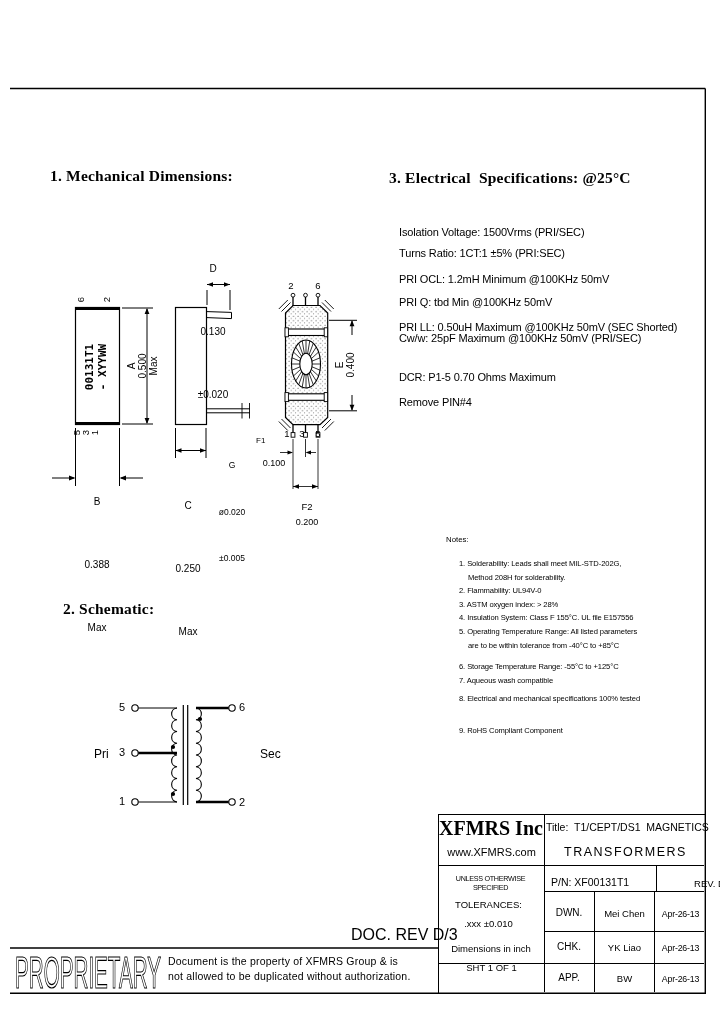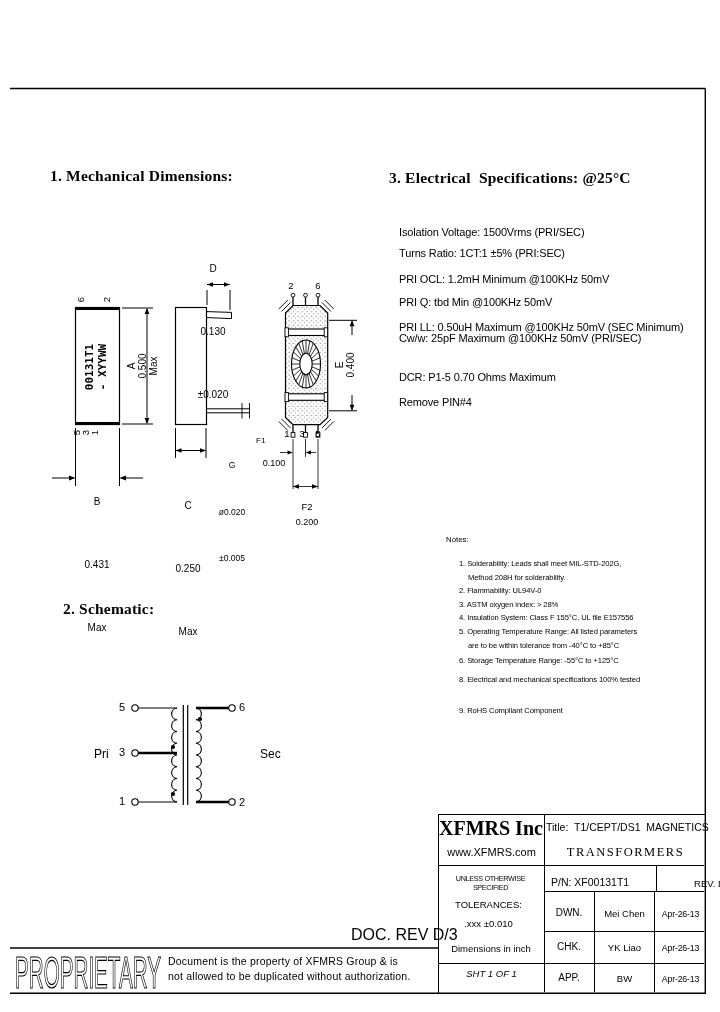--- a/index.html
+++ b/index.html
@@ -6,21 +6,21 @@
   .sheet{position:relative;width:720px;height:1012px;background:#ffffff;color:#000;
          font-family:"Liberation Sans",sans-serif;overflow:hidden;}
   svg.overlay{position:absolute;left:0;top:0;}
   .heading{position:absolute;font-family:"Liberation Serif",serif;font-weight:bold;
            font-size:15.5px;letter-spacing:.2px;white-space:pre;text-align:center;}
   .el{position:absolute;left:399px;font-size:11px;letter-spacing:-.15px;white-space:pre;}
   .notes-head{position:absolute;left:446px;top:535px;font-size:7.8px;}
   .notes{position:absolute;left:459px;top:557px;width:255px;font-size:7.6px;
          line-height:13.6px;letter-spacing:-.1px;}
   .notes .cont{padding-left:9px;}
-  .notes .mt4{margin-top:2px;} .notes .mt5{margin-top:5px;} .notes .mt2{margin-top:18px;}
+  .notes .mt4{margin-top:8px;} .notes .mt5{margin-top:5px;} .notes .mt2{margin-top:18px;}
   .lbl{position:absolute;font-size:10px;text-align:center;white-space:pre;line-height:normal;}
   .rot{transform:rotate(-90deg);}
   .dim3{line-height:21px;width:50px;}
   .dimG{line-height:15.5px;width:48px;font-size:8.5px;}
   .pin{font-size:9.5px;width:12px;}
   .marking{position:absolute;left:41px;top:354px;width:110px;height:26px;
            transform:rotate(-90deg);text-align:center;
            font-family:"DejaVu Sans Mono",monospace;font-size:11px;font-weight:bold;
            line-height:13px;letter-spacing:0;}
   .dimA{position:absolute;left:88px;top:349px;width:110px;height:34px;transform:rotate(-90deg);
@@ -32,27 +32,27 @@
   
   .tblock{position:absolute;left:438px;top:814px;width:268px;height:180px;
           border:1.4px solid #000;box-sizing:border-box;}
   .tblock .hline,.tblock .vline{position:absolute;background:#000;}
   .tb-company{position:absolute;left:0;top:2px;width:105px;text-align:left;
               font-family:"Liberation Serif",serif;font-weight:bold;font-size:20px;}
   .tb-web{position:absolute;left:0;top:31px;width:105px;text-align:center;font-size:11px;}
   .tb-title1{position:absolute;left:107px;top:6px;width:129px;text-align:center;
              font-size:10.5px;white-space:pre;}
   .tb-title2{position:absolute;left:107px;top:30px;width:159px;text-align:center;
-             font-size:12.5px;letter-spacing:1.5px;font-family:Liberation Serif, serif;}
+             font-size:12.5px;letter-spacing:1.5px;}
   .tb-unless{position:absolute;left:0;top:59px;width:103px;text-align:center;
              font-size:7.2px;letter-spacing:-.3px;}
   .tb-tol{position:absolute;left:2px;top:84px;width:95px;text-align:center;font-size:9.5px;}
   .tb-tolv{position:absolute;left:2px;top:103px;width:95px;text-align:center;font-size:9.5px;}
   .tb-dimin{position:absolute;left:1px;top:128px;width:102px;text-align:center;font-size:9.5px;}
-  .tb-sheet{position:absolute;left:0;top:153px;width:105px;text-align:center;font-size:9.5px;font-style:italic;}
+  .tb-sheet{position:absolute;left:0;top:147px;width:105px;text-align:center;font-size:9.5px;}
   .tb-pn{position:absolute;left:112px;top:61px;font-size:10.5px;}
   .tb-rev{position:absolute;left:217px;top:63px;width:51px;text-align:center;font-size:9.5px;padding-left:28px;}
   .tb-role{position:absolute;left:105px;width:50px;text-align:center;font-size:10px;}
   .tb-nm{position:absolute;left:156px;width:59px;text-align:center;font-size:9.5px;}
   .tb-dt{position:absolute;left:215px;width:53px;text-align:center;font-size:8.8px;letter-spacing:-.2px;}
   .docrev{position:absolute;left:351px;top:926px;font-size:16px;}
   .prop-lines{position:absolute;left:168px;top:954px;font-size:10.5px;line-height:14.5px;
               letter-spacing:.2px;white-space:pre;}
 </style>
 </head>
@@ -225,56 +225,57 @@
   </svg>
 
   <div class="heading" style="left:50px;top:167px;">1. Mechanical Dimensions:</div>
   <div class="heading" style="left:389px;top:169px;">3. Electrical  Specifications: @25°C</div>
   <div class="heading" style="left:63px;top:600px;">2. Schematic:</div>
 
   <div class="el" style="top:226px;">Isolation Voltage: 1500Vrms (PRI/SEC)</div>
   <div class="el" style="top:247px;">Turns Ratio: 1CT:1 ±5% (PRI:SEC)</div>
   <div class="el" style="top:273px;">PRI OCL: 1.2mH Minimum @100KHz 50mV</div>
   <div class="el" style="top:296px;">PRI Q: tbd Min @100KHz 50mV</div>
-  <div class="el" style="top:321px;">PRI LL: 0.50uH Maximum @100KHz 50mV (SEC Minimum)</div>
+  <div class="el" style="top:321px;">PRI LL: 0.50uH Maximum @100KHz 50mV (SEC Shorted)</div>
   <div class="el" style="top:332px;">Cw/w: 25pF Maximum @100KHz 50mV (PRI/SEC)</div>
   <div class="el" style="top:371px;">DCR: P1-5 0.70 Ohms Maximum</div>
   <div class="el" style="top:396px;">Remove PIN#4</div>
 
   <div class="notes-head">Notes:</div>
   <div class="notes">
     <div>1. Solderability: Leads shall meet MIL-STD-202G,</div>
     <div class="cont">Method 208H for solderability.</div>
     <div>2. Flammability: UL94V-0</div>
     <div>3. ASTM oxygen index: &gt; 28%</div>
     <div>4. Insulation System: Class F 155°C. UL file E157556</div>
     <div>5. Operating Temperature Range: All listed parameters</div>
     <div class="cont">are to be within tolerance from -40°C to +85°C</div>
     <div class="mt4">6. Storage Temperature Range: -55°C to +125°C</div>
+    <div>7. Aqueous wash compatible</div>
     <div class="mt5">8. Electrical and mechanical specifications 100% tested</div>
     <div class="mt2">9. RoHS Compliant Component</div>
   </div>
 
   <div class="lbl pin rot" style="left:74px;top:294px;">6</div>
   <div class="lbl pin rot" style="left:100px;top:294px;">2</div>
   <div class="lbl pin rot" style="left:70px;top:427px;">5</div>
   <div class="lbl pin rot" style="left:79px;top:427px;">3</div>
   <div class="lbl pin rot" style="left:88px;top:427px;">1</div>
 
   <div class="marking"><span>00131T1</span><br><span>- XYYWW</span></div>
 
   <div class="dimA">
     <div>A</div>
     <div>0.500</div>
     <div>Max</div>
   </div>
 
   <div class="lbl dim3" style="left:72px;top:449px;">
     <div>B</div>
-    <div>0.431</div>
+    <div>0.388</div>
     <div>Max</div>
   </div>
 
   <div class="lbl dim3" style="left:188px;top:216px;">
     <div>D</div>
     <div>0.130</div>
     <div>±0.020</div>
   </div>
 
   <div class="lbl dim3" style="left:163px;top:453px;">

